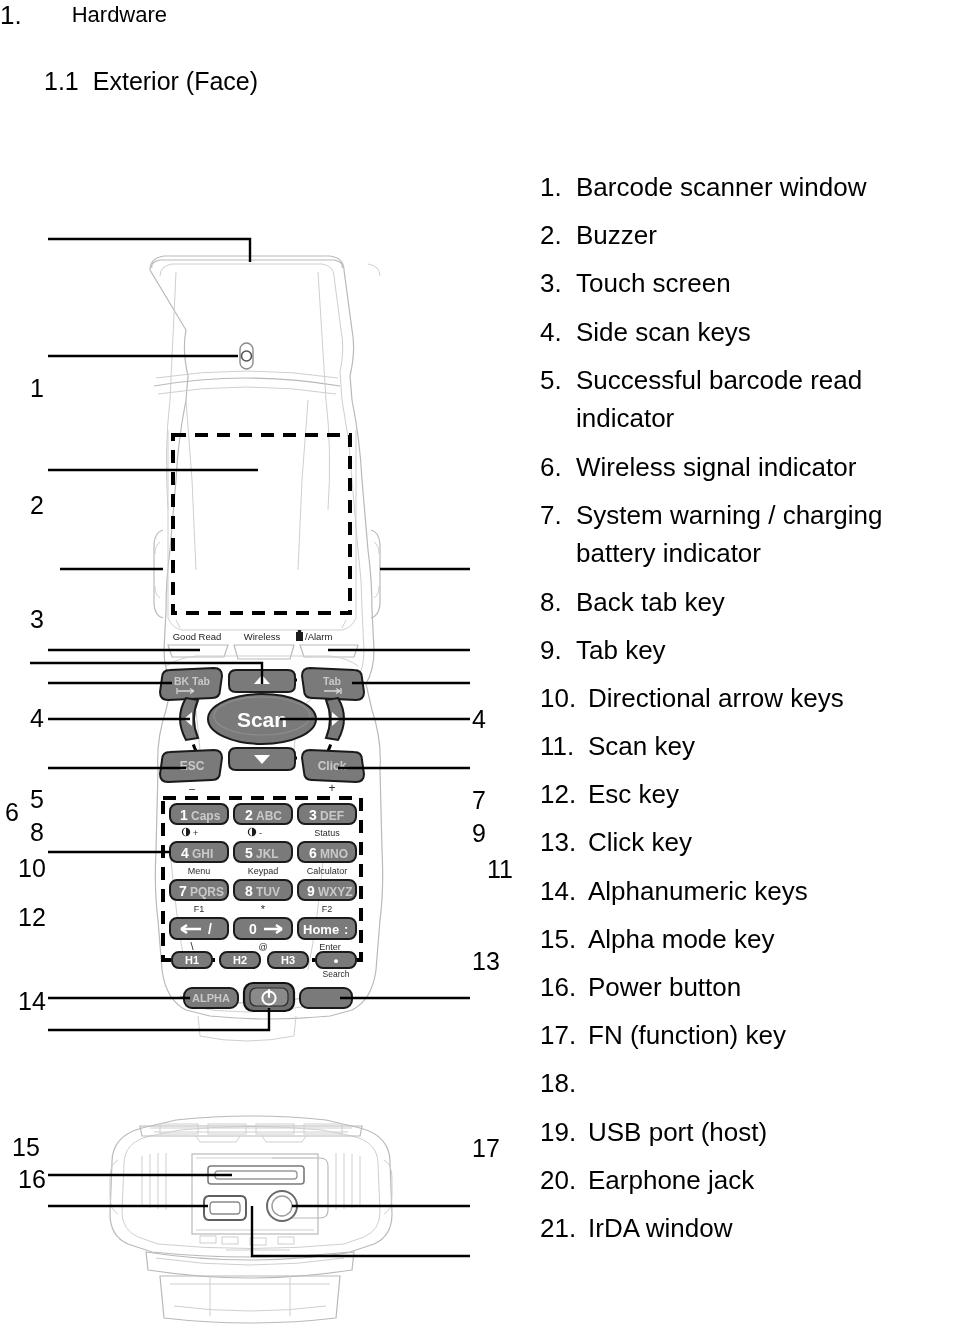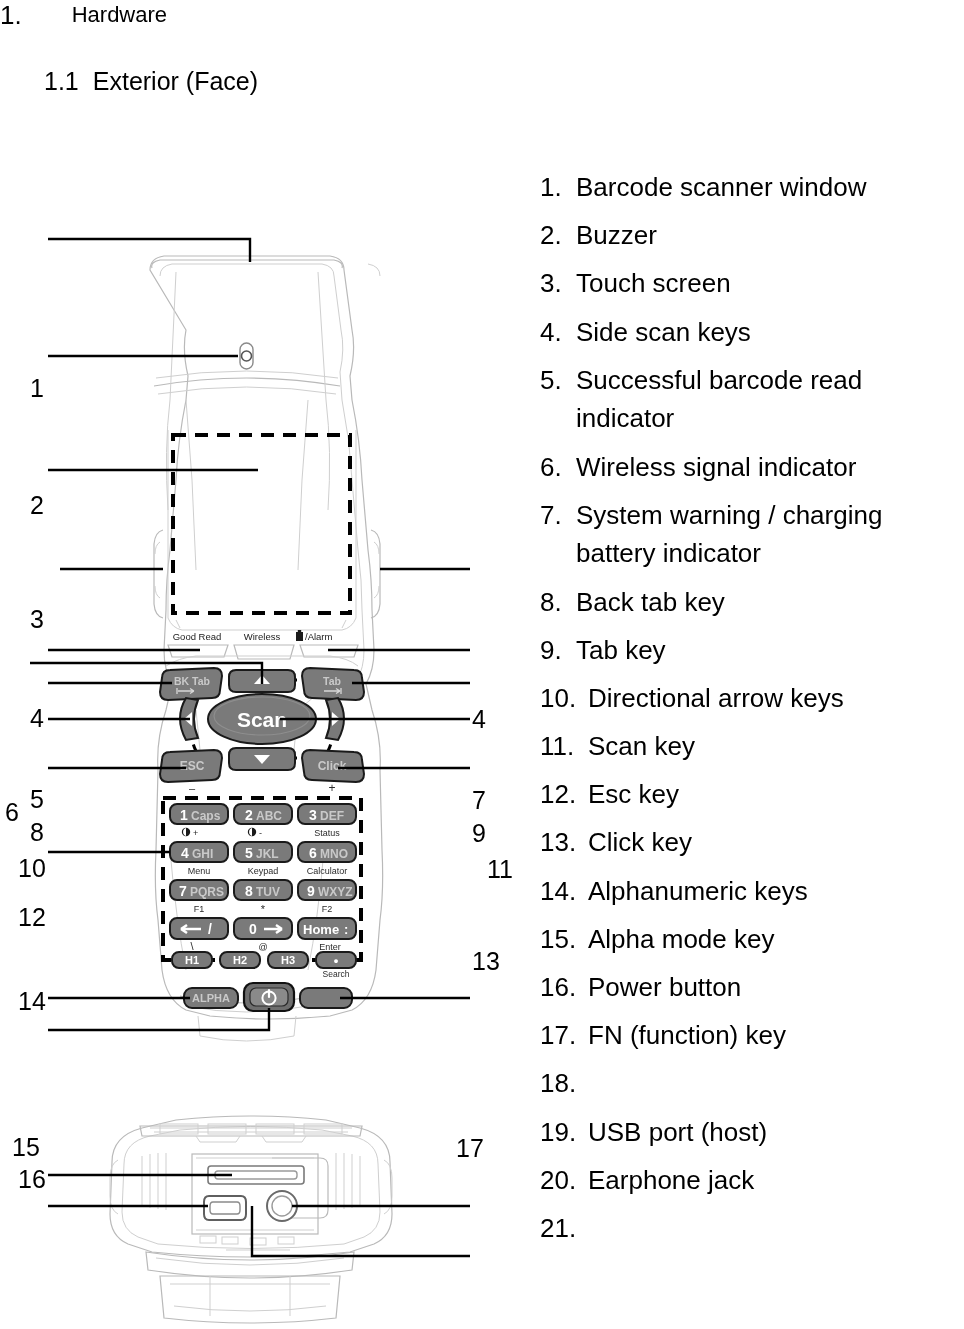--- a/index.html
+++ b/index.html
@@ -174,20 +174,21 @@
   <div class="legend-item wide">
     <span class="legend-num">19.</span>
     <span class="legend-label">USB port (host)</span>
   </div>
   <div class="legend-item wide">
     <span class="legend-num">20.</span>
     <span class="legend-label">Earphone jack</span>
   </div>
   <div class="legend-item wide">
     <span class="legend-num">21.</span>
+    <span class="legend-label">IrDA window</span>
   </div>
 </div>
 
 <div id="diagram">
 
   <svg id="device-front" width="540" height="930" viewBox="0 0 540 930" xmlns="http://www.w3.org/2000/svg">
 
     <g>
       <path class="shell" d="M150 120 Q150 108 164 106 L330 106 Q344 108 344 120 L352 180 Q356 200 350 226
         L352 250 Q360 290 362 330 L368 400 Q372 430 372 460 L374 500 Q374 520 366 534
@@ -557,15 +558,15 @@
   <span class="callout-num" style="left:18px; top:755px;">12</span>
   <span class="callout-num" style="left:18px; top:839px;">14</span>
   <span class="callout-num" style="left:12px; top:985px;">15</span>
   <span class="callout-num" style="left:18px; top:1017px;">16</span>
 
   <span class="callout-num" style="left:472px; top:557px;">4</span>
   <span class="callout-num" style="left:472px; top:638px;">7</span>
   <span class="callout-num" style="left:472px; top:671px;">9</span>
   <span class="callout-num" style="left:487px; top:707px;">11</span>
   <span class="callout-num" style="left:472px; top:756px;margin-top:43px;">13</span>
-  <span class="callout-num" style="left:456px; top:986px;">17</span>
+  <span class="callout-num" style="left:472px; top:986px;">17</span>
 
 </div>
 
 </body></html>

